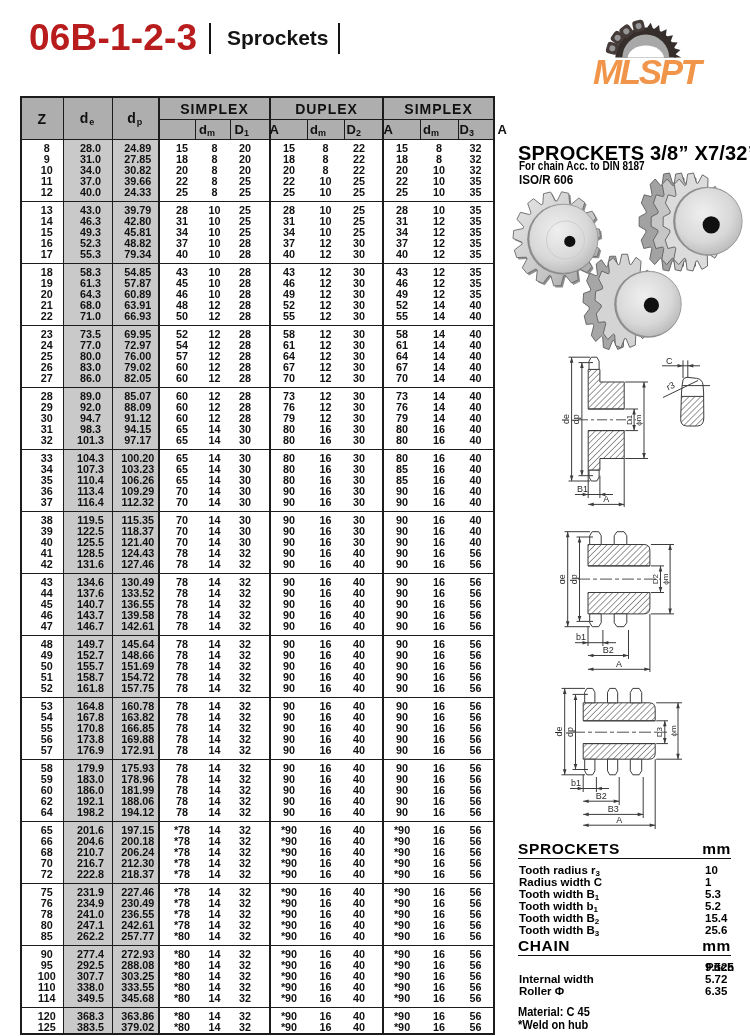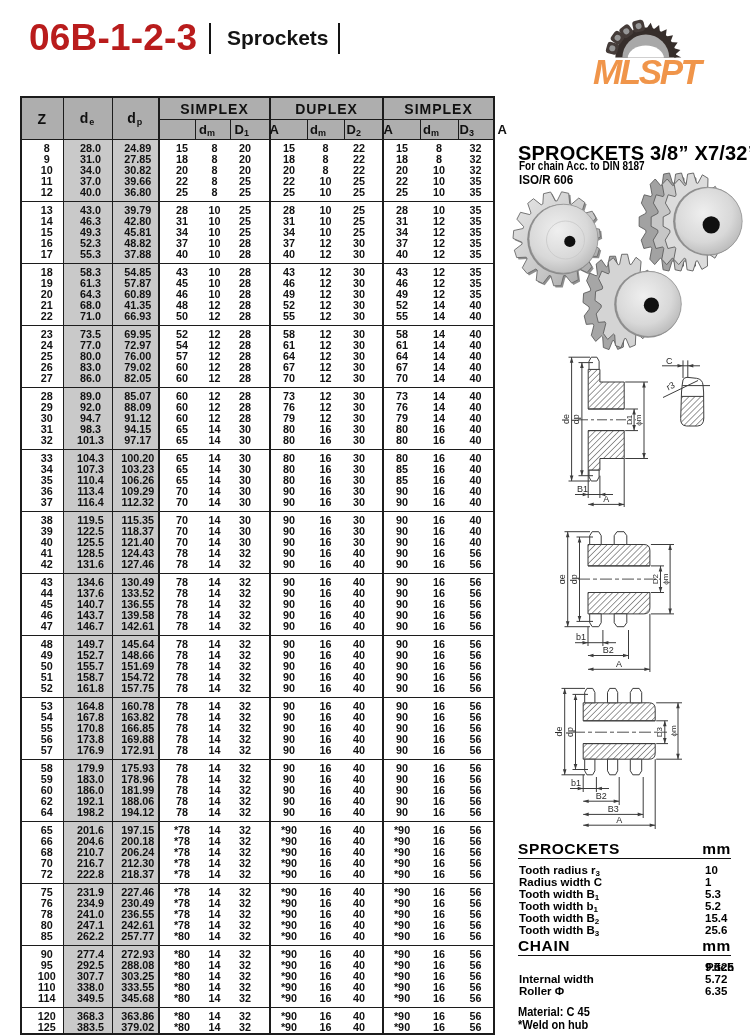--- a/index.html
+++ b/index.html
@@ -195,21 +195,21 @@
         <td class="sec">22</td>
         <td class="">10</td>
         <td class="">25</td>
         <td class="sec">22</td>
         <td class="">10</td>
         <td class="">35</td>
       </tr>
 <tr>
         <td class="z">12</td>
         <td class="de">40.0</td>
-        <td class="dp">36.80</td>
+        <td class="dp">24.33</td>
         <td class="sec">25</td>
         <td class="">8</td>
         <td class="">25</td>
         <td class="sec">25</td>
         <td class="">10</td>
         <td class="">25</td>
         <td class="sec">25</td>
         <td class="">10</td>
         <td class="">35</td>
       </tr>
@@ -296,21 +296,21 @@
         <td class="sec">37</td>
         <td class="">12</td>
         <td class="">30</td>
         <td class="sec">37</td>
         <td class="">12</td>
         <td class="">35</td>
       </tr>
 <tr>
         <td class="z">17</td>
         <td class="de">55.3</td>
-        <td class="dp">37.88</td>
+        <td class="dp">79.34</td>
         <td class="sec">40</td>
         <td class="">10</td>
         <td class="">28</td>
         <td class="sec">40</td>
         <td class="">12</td>
         <td class="">30</td>
         <td class="sec">40</td>
         <td class="">12</td>
         <td class="">35</td>
       </tr>
@@ -383,21 +383,21 @@
         <td class="sec">49</td>
         <td class="">12</td>
         <td class="">30</td>
         <td class="sec">49</td>
         <td class="">12</td>
         <td class="">35</td>
       </tr>
 <tr>
         <td class="z">21</td>
         <td class="de">68.0</td>
-        <td class="dp">41.35</td>
+        <td class="dp">63.91</td>
         <td class="sec">48</td>
         <td class="">12</td>
         <td class="">28</td>
         <td class="sec">52</td>
         <td class="">12</td>
         <td class="">30</td>
         <td class="sec">52</td>
         <td class="">14</td>
         <td class="">40</td>
       </tr>

